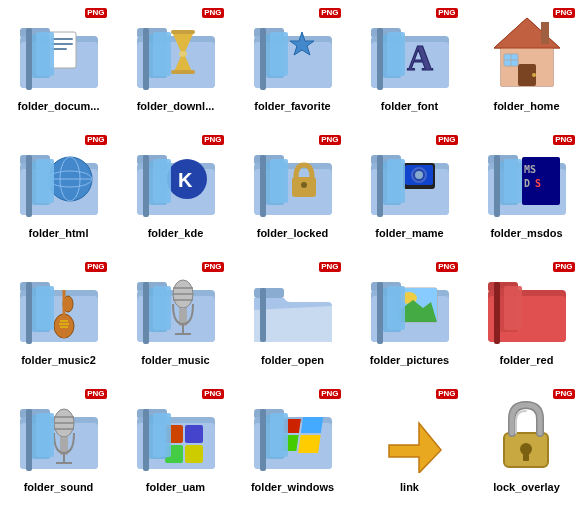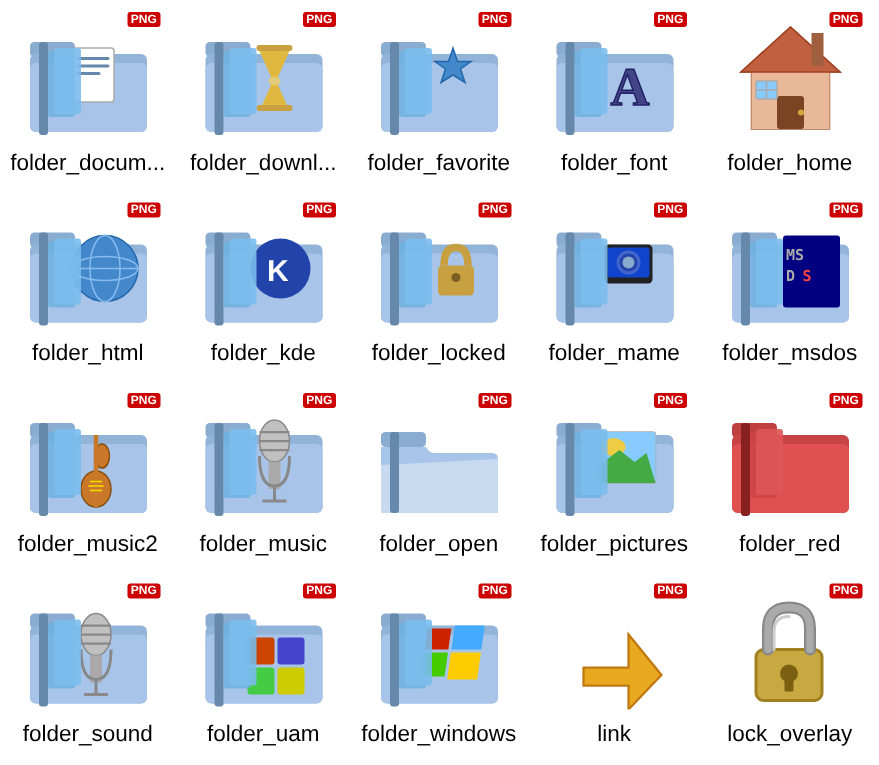--- a/index.html
+++ b/index.html
@@ -27,29 +27,30 @@
     }
     .icon-area {
       width: 96px;
       height: 90px;
       display: flex;
       align-items: center;
       justify-content: center;
       position: relative;
     }
     .label {
-      font-size: 15px;
+      font-size: 11px;
       color: #000;
       text-align: left;
       margin-top: 2px;
       line-height: 1.2;
       max-width: 110px;
       overflow: hidden;
       white-space: nowrap;
       text-overflow: ellipsis;
+      font-weight: bold;
     }
     .png-badge {
       position: absolute;
       top: 0;
       right: 0;
       background: #cc0000;
       color: white;
       font-size: 8px;
       font-weight: bold;
       padding: 1px 2px;

